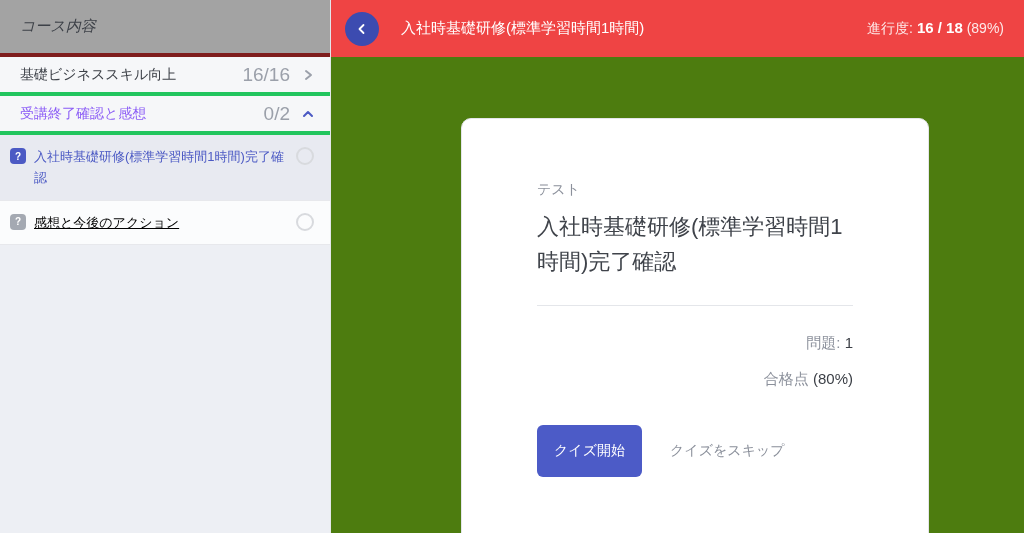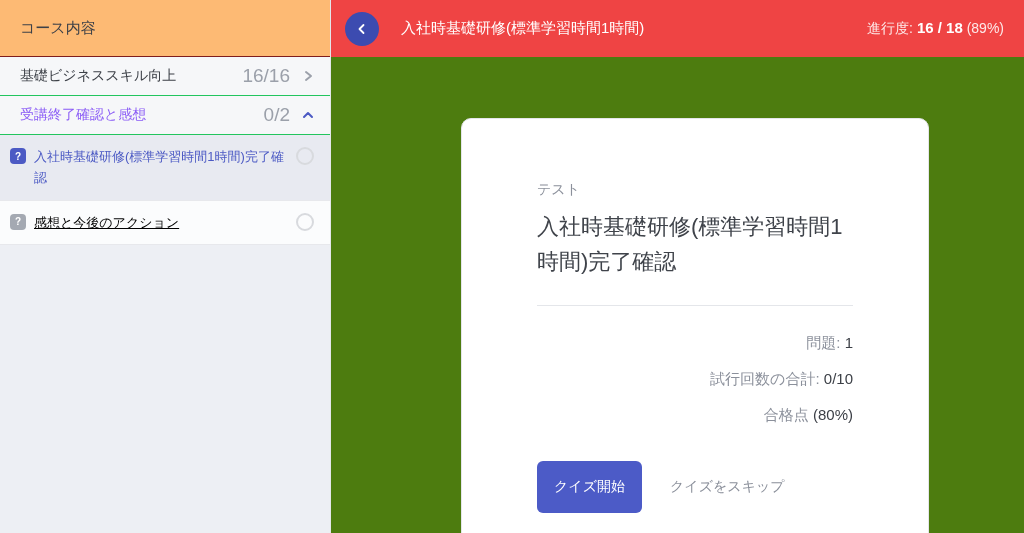--- a/index.html
+++ b/index.html
@@ -13,30 +13,30 @@
   }
 
   
   .sidebar {
     width: 331px; height: 100%; flex-shrink: 0;
     background: #edeff4;
     display: flex; flex-direction: column;
     border-right: 1px solid #e4e6ea;
   }
   .sidebar-header {
-    height: 57px; background: #fdba74;
+    height: 57px; background: #a3a3a3;
     display: flex; align-items: center;
     padding: 0 20px; font-size: 15px; color: #3d4148;
-    border-bottom: 1px solid #7f1d1d; flex-shrink: 0;
+    border-bottom: 4px solid #7f1d1d; flex-shrink: 0; font-style: italic;
   }
   .section-row {
     height: 39px; background: #f6f7f9;
     display: flex; align-items: center;
     padding: 0 16px 0 20px;
-    border-bottom: 1px solid #22c55e;
+    border-bottom: 4px solid #22c55e;
     cursor: pointer; flex-shrink: 0;
   }
   .section-label { flex: 1; font-size: 14px; color: #3d4148; }
   .section-row.expanded .section-label { color: #8b5cf6; }
   .section-count { font-size: 19px; color: #9ba0aa; margin-right: 12px; }
   .chev { display: flex; align-items: center; }
 
   .subitem {
     display: flex; align-items: flex-start;
     padding: 11px 16px 11px 10px;
@@ -170,24 +170,20 @@
     <section class="card">
       <div class="card-type">テスト</div>
       <h1 class="card-title">入社時基礎研修(標準学習時間1時間)完了確認</h1>
       <div class="divider"></div>
 
       <div class="meta-row">
         <span class="meta-label">問題:</span>
         <span class="meta-value">1</span>
       </div>
       <div class="meta-row">
-        <span class="meta-label">試行回数の合計:</span>
-        <span class="meta-value">0/10</span>
-      </div>
-      <div class="meta-row">
         <span class="meta-label">合格点</span>
         <span class="meta-value">(80%)</span>
       </div>
 
       <div class="actions">
         <button class="start-btn">クイズ開始</button>
         <span class="skip-link">クイズをスキップ</span>
       </div>
     </section>
   </div>

